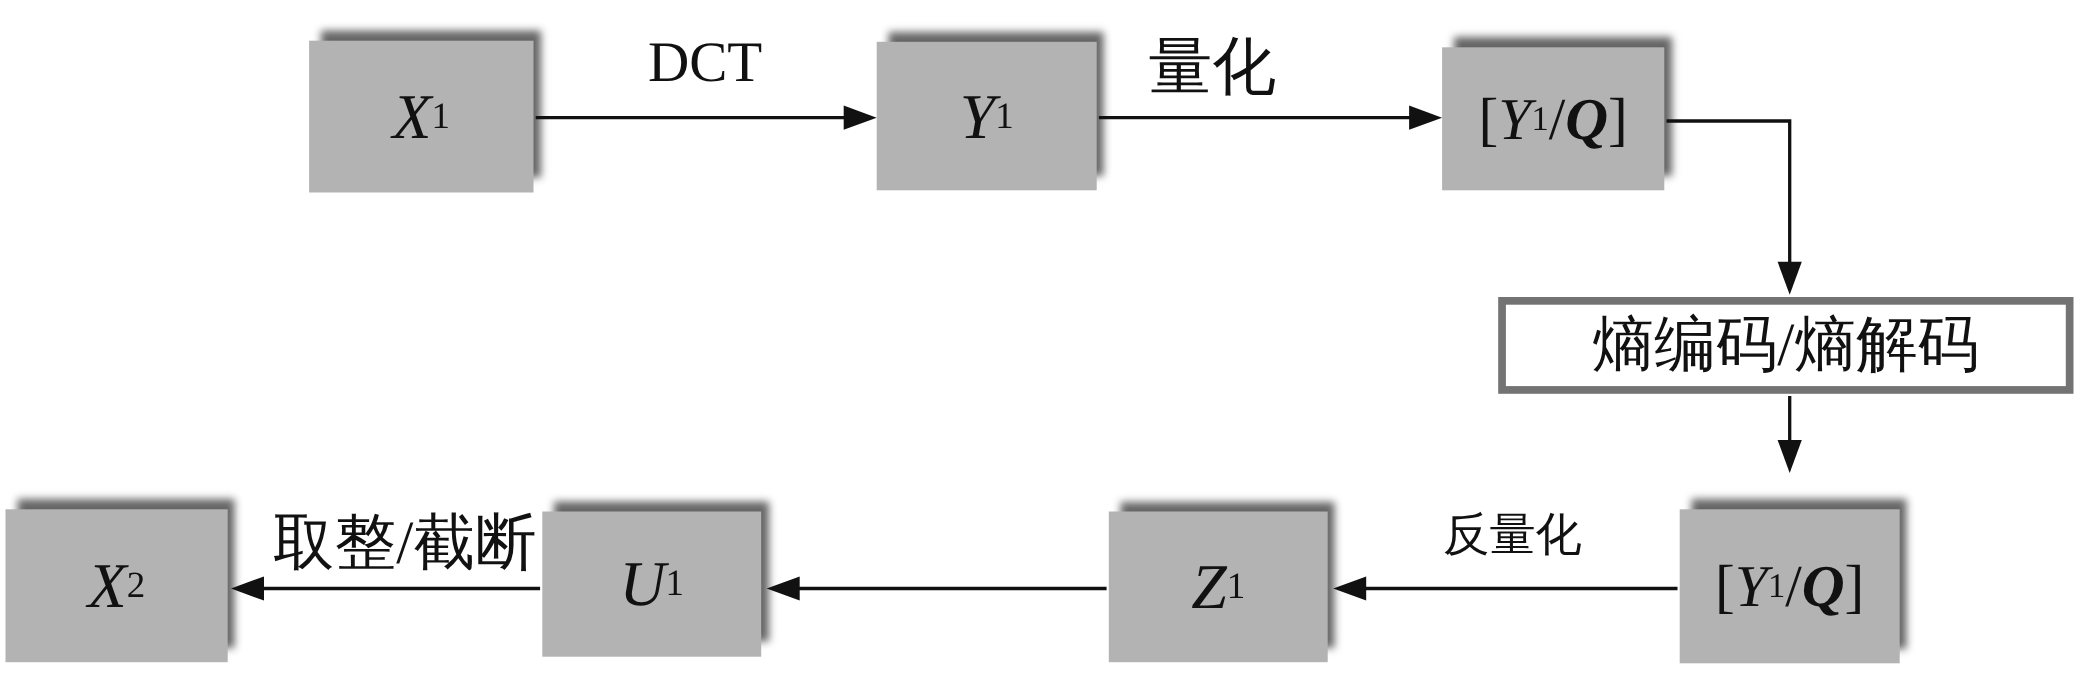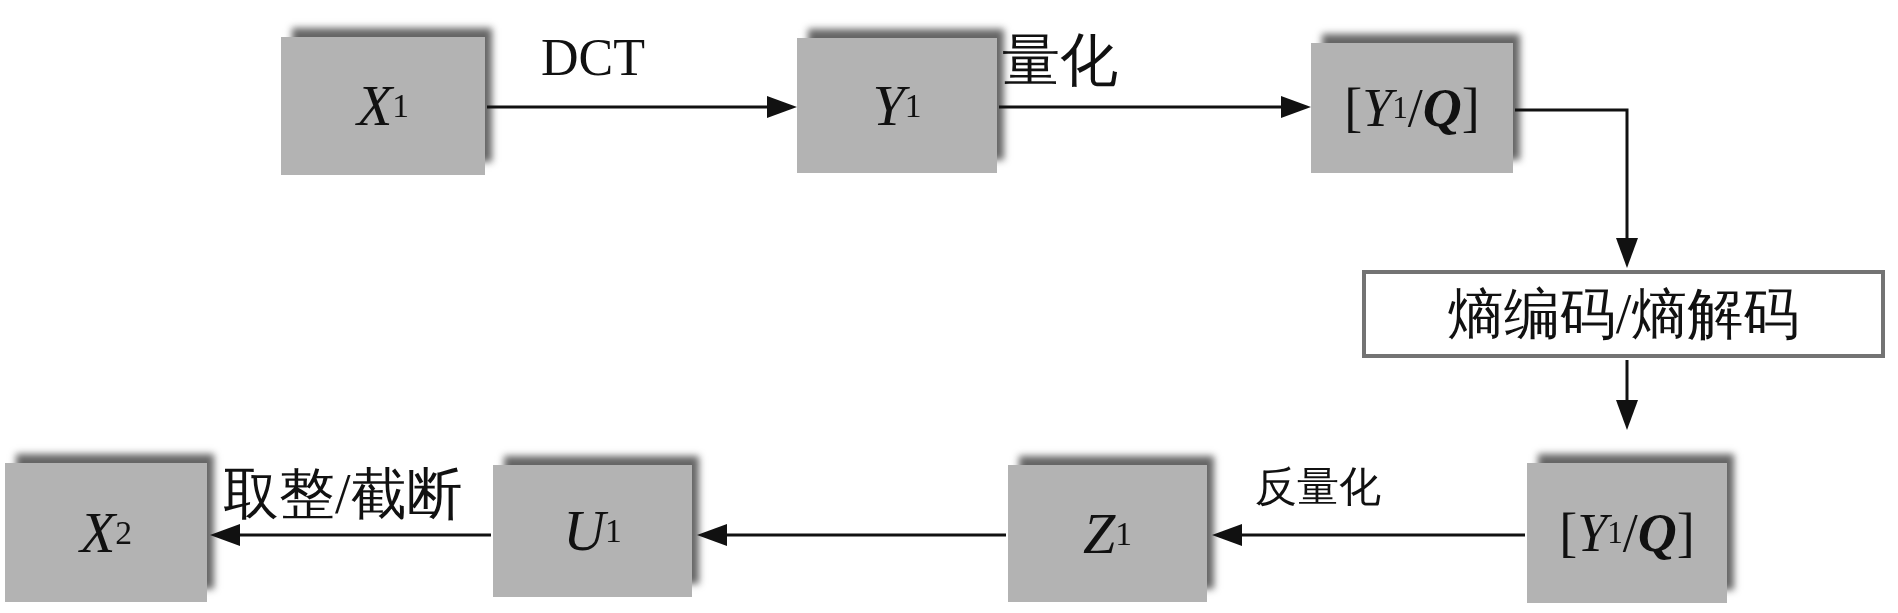--- a/index.html
+++ b/index.html
@@ -25,29 +25,29 @@
     line-height: 1;
     white-space: nowrap;
   }
   .node.gray {
     background: #b3b3b3;
     box-shadow: 9px -11px 7px -2px rgba(20,20,20,0.65);
     font-size: 58px;
   }
   .node.entropy {
     background: #ffffff;
-    border: 4px solid #737373;
+    border: 7px solid #737373;
     font-size: 56px;
   }
   .p-i  { font-style: italic; }
   .p-bi { font-style: italic; font-weight: 700; }
   .p-sup { font-size: 0.58em; vertical-align: super; line-height: 0; }
   .edge-label {
     position: absolute;
-    text-align: left;
+    text-align: center;
     line-height: 1;
     white-space: nowrap;
   }
   
   #box-x1       { left: 281px;  top: 37px;  width: 204px; height: 138px; }
   #box-y1       { left: 797px;  top: 38px;  width: 200px; height: 135px; }
   #box-yq-top   { left: 1311px; top: 43px;  width: 202px; height: 130px; font-size: 54px; }
   #box-entropy  { left: 1362px; top: 270px; width: 523px; height: 88px; }
   #box-yq-bottom{ left: 1527px; top: 463px; width: 200px; height: 140px; font-size: 54px; }
   #box-z1       { left: 1008px; top: 465px; width: 199px; height: 137px; }

